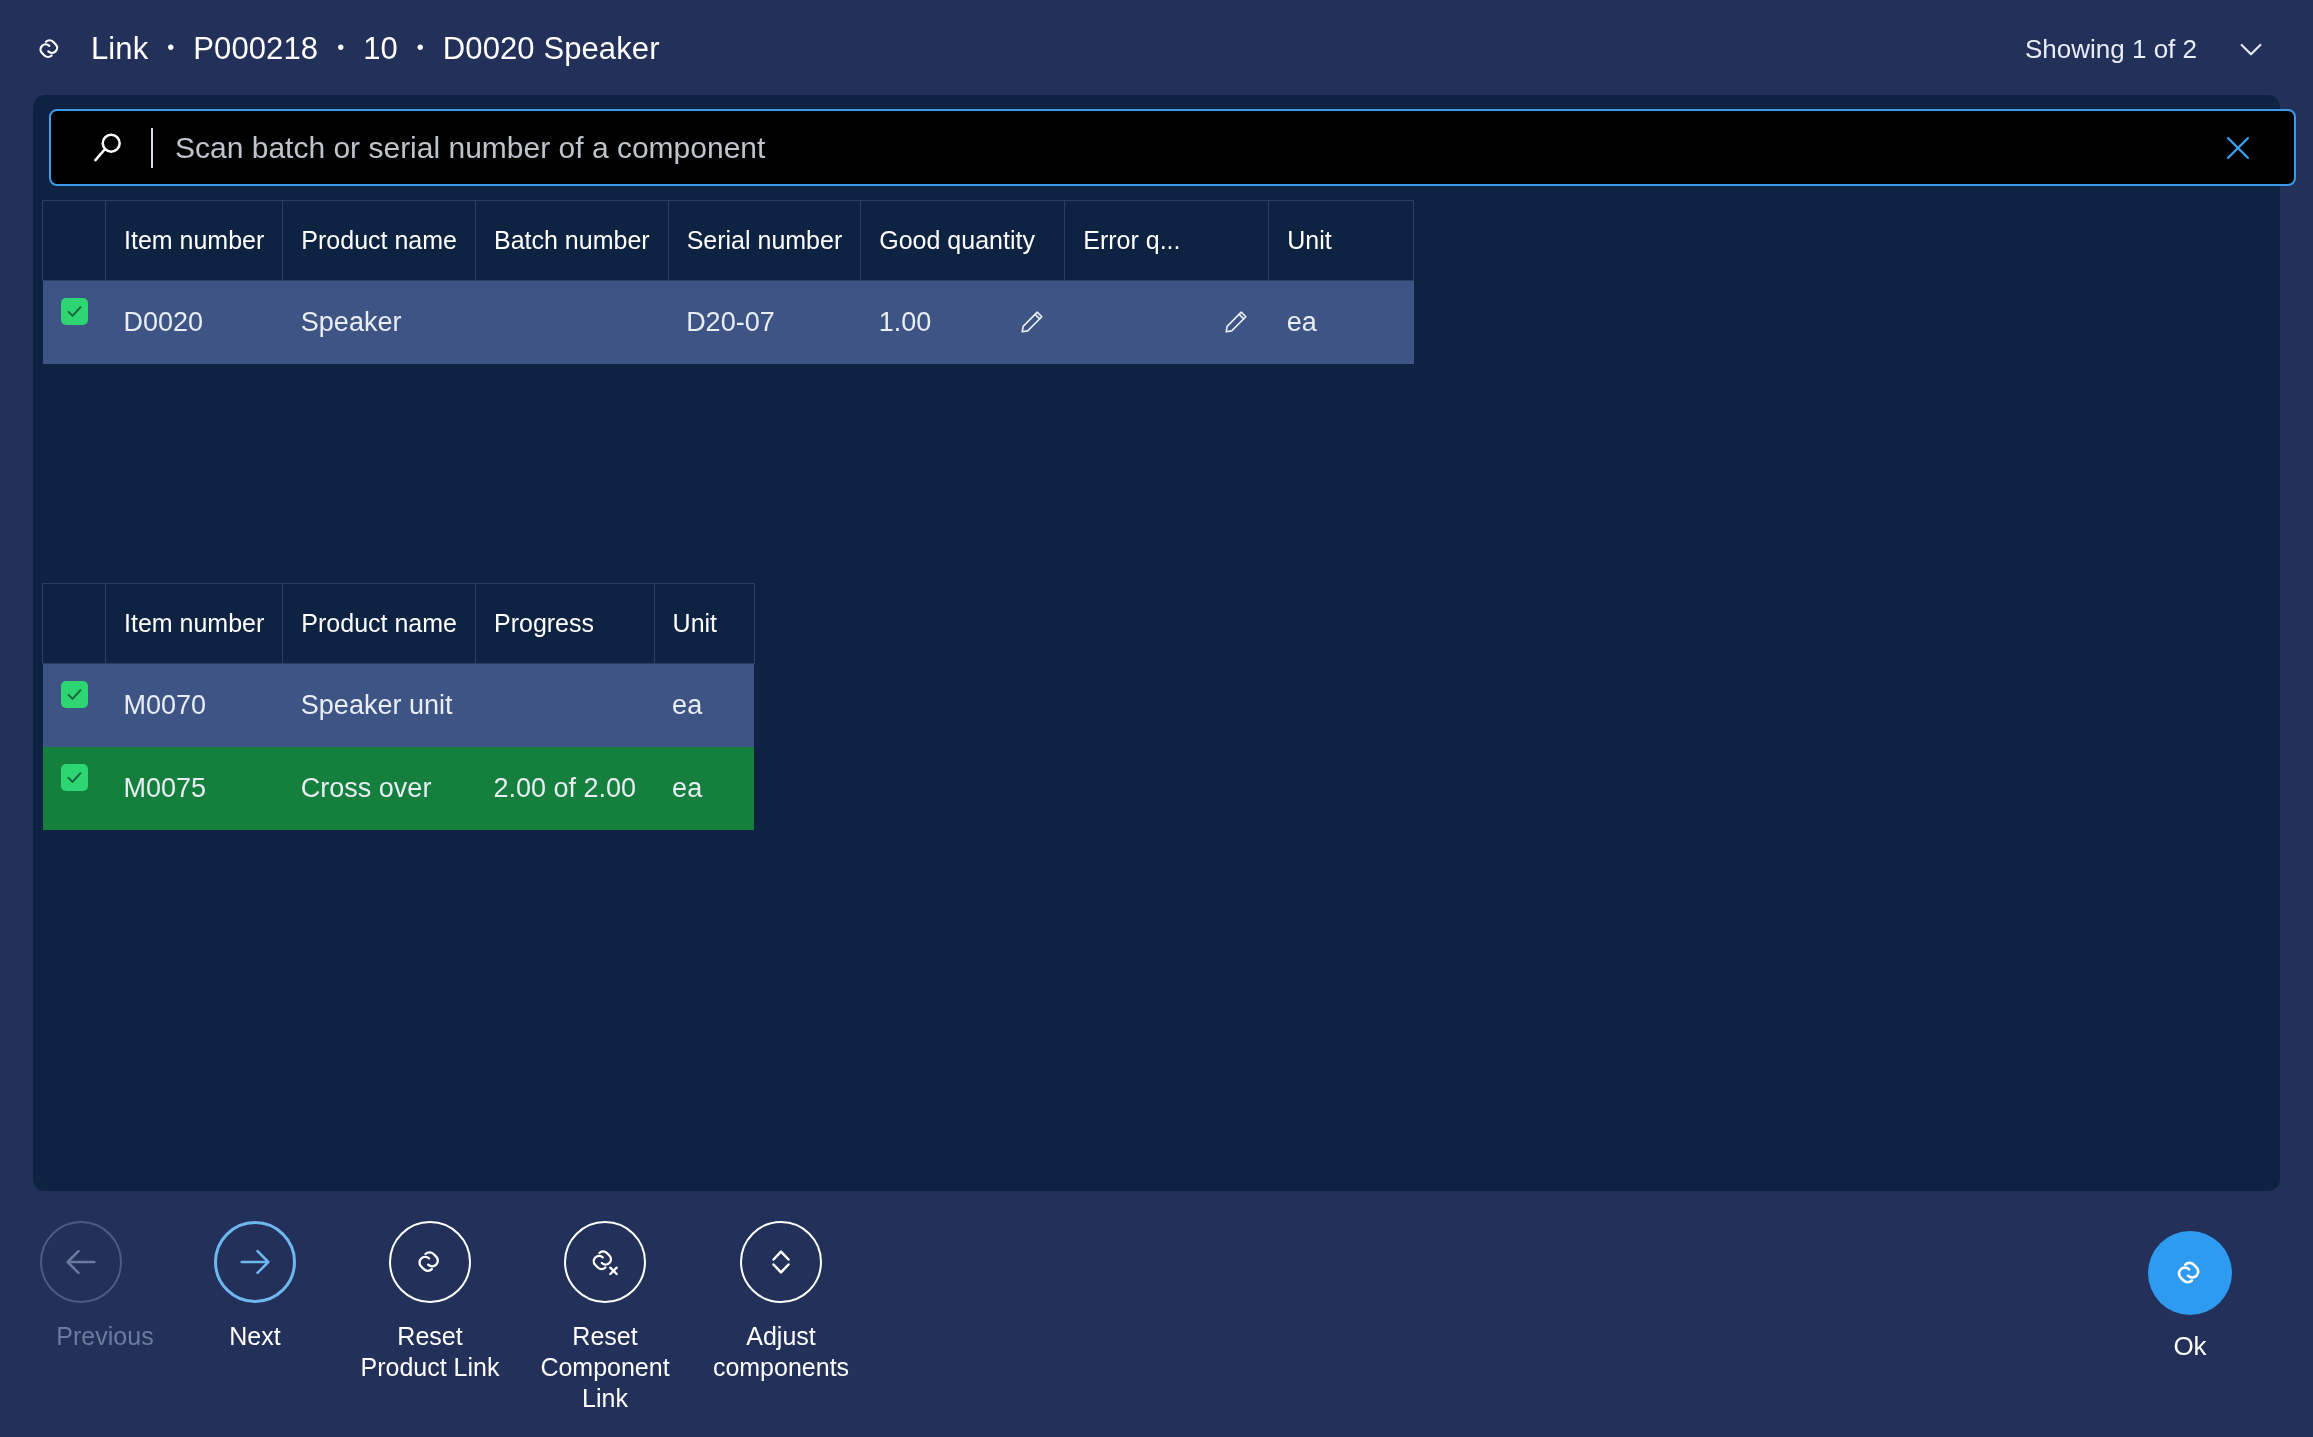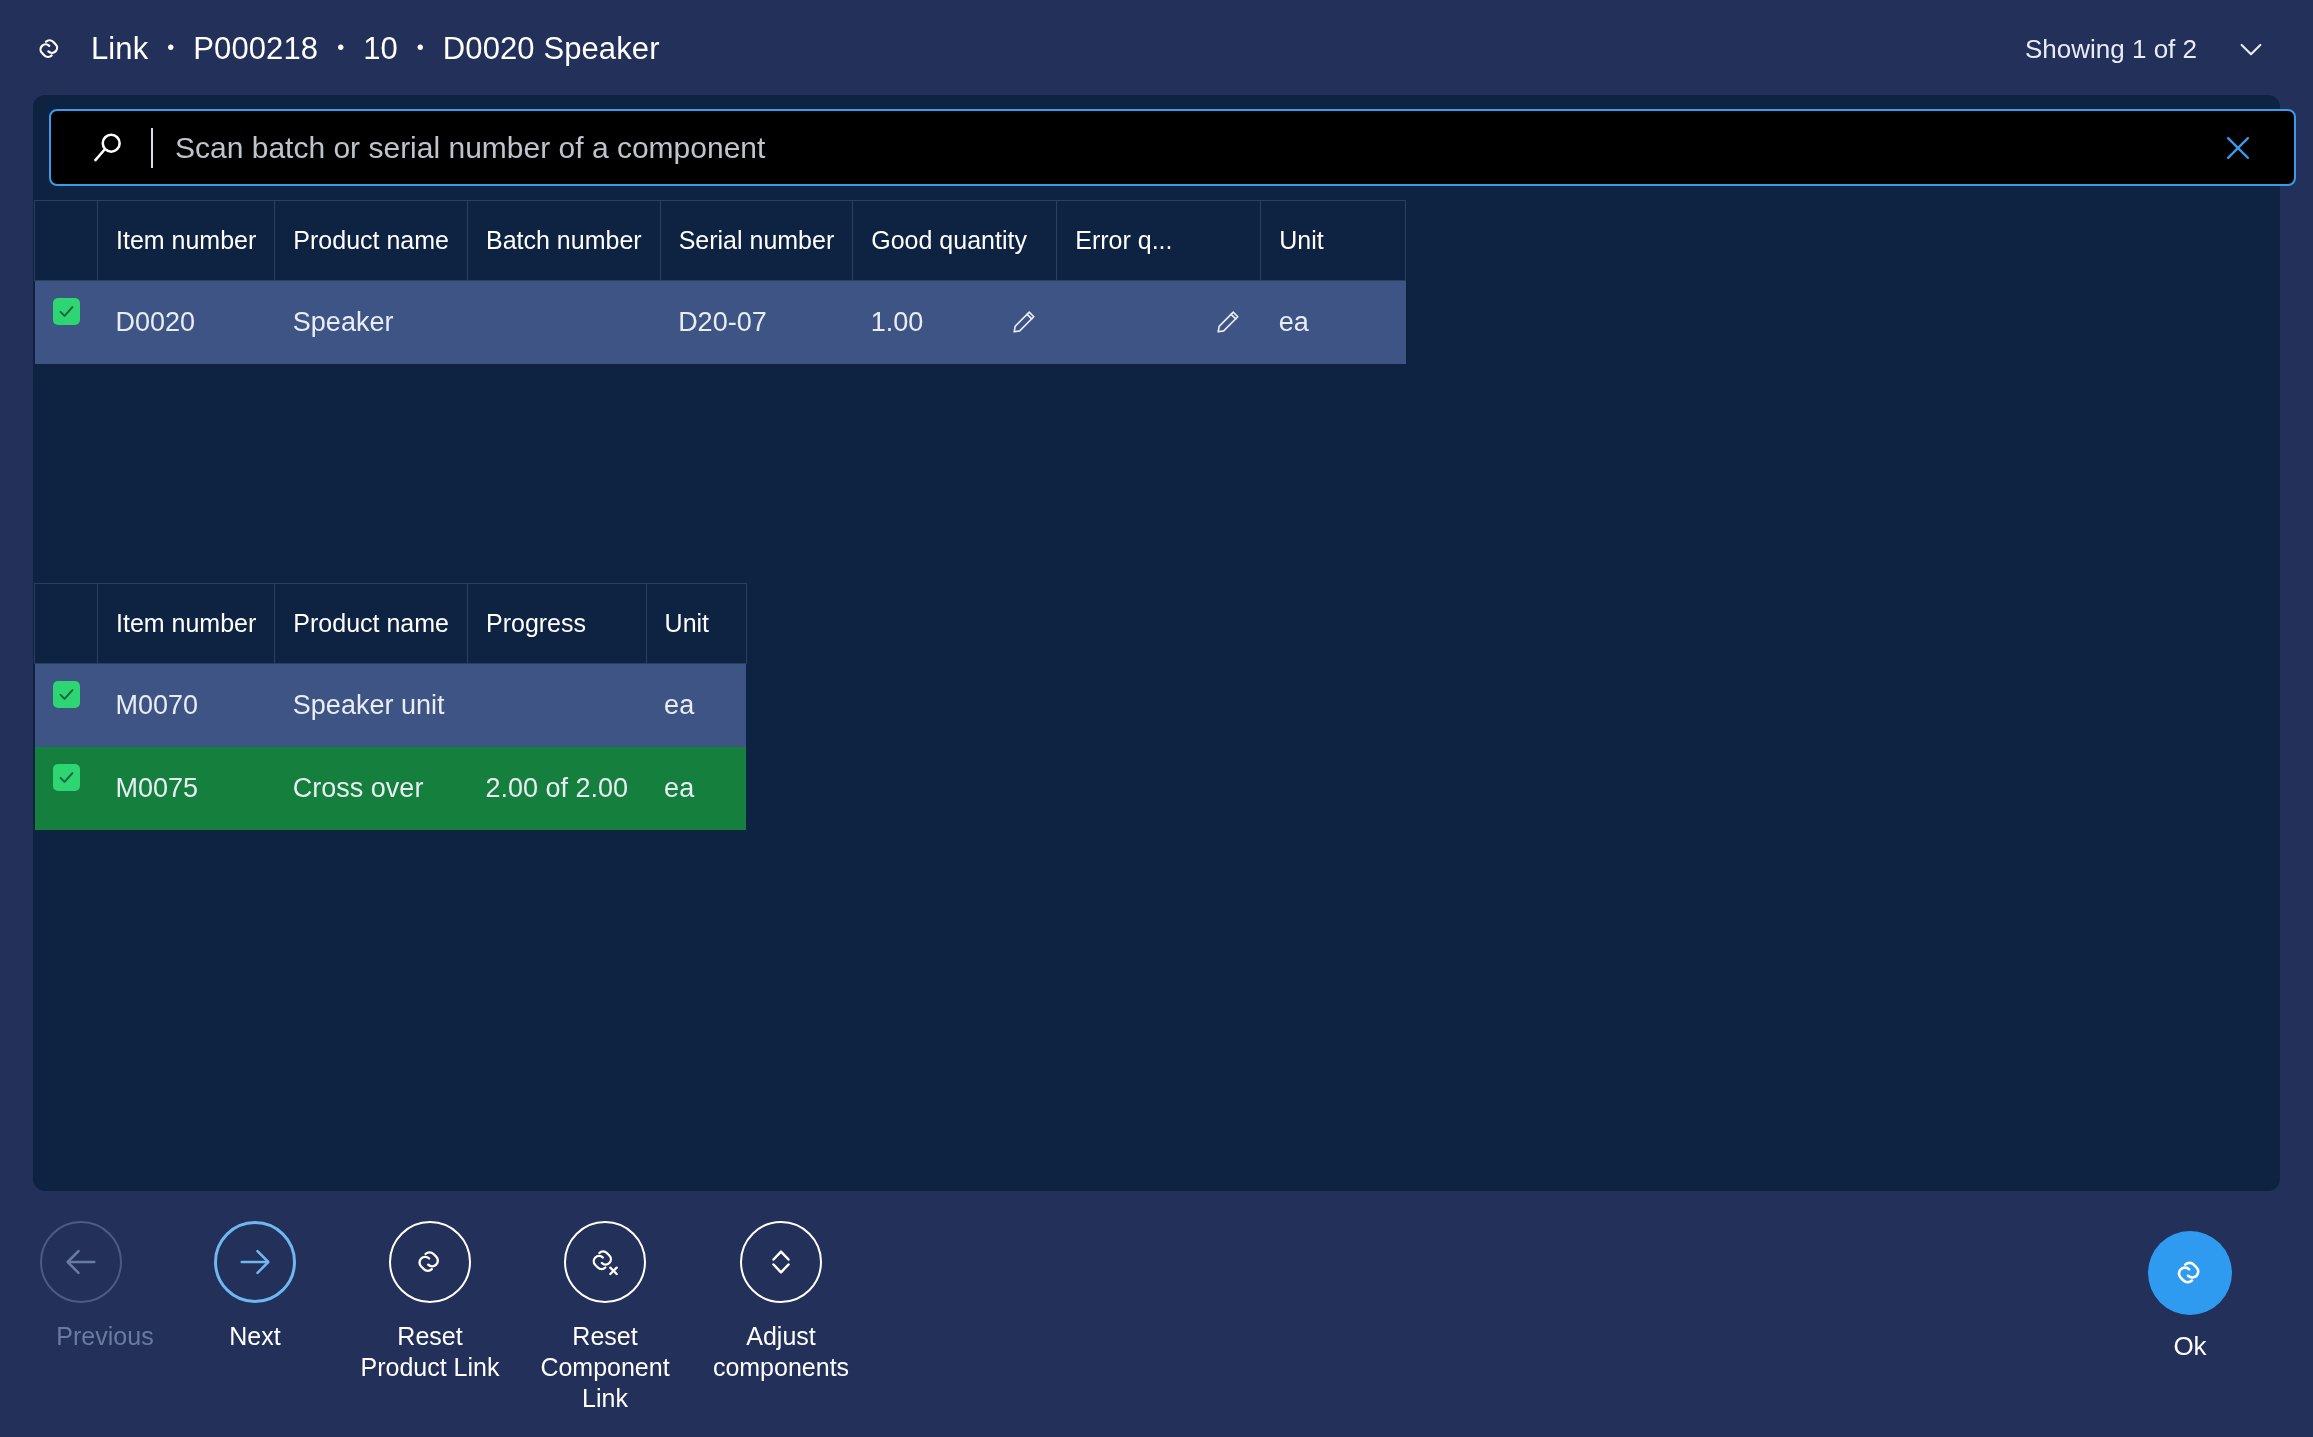--- a/index.html
+++ b/index.html
@@ -119,20 +119,21 @@
     display: flex; align-items: center; justify-content: center;
     color: #3a9bea;
     flex: none;
     cursor: pointer;
   }
 
   
   .grid {
     position: absolute;
     left: 1px;
+    padding-left: 8px;
   }
   #grid-components { top: 105px; }
   #grid-lines { top: 488px; }
 
   .grid table {
     border-collapse: collapse;
     table-layout: fixed;
   }
   .grid thead th {
     background: #0e2242;

